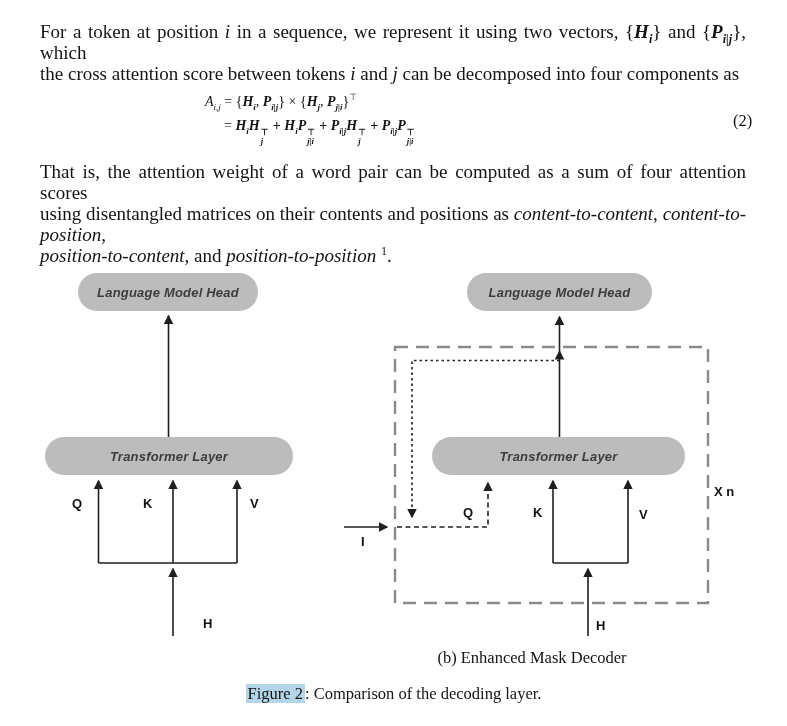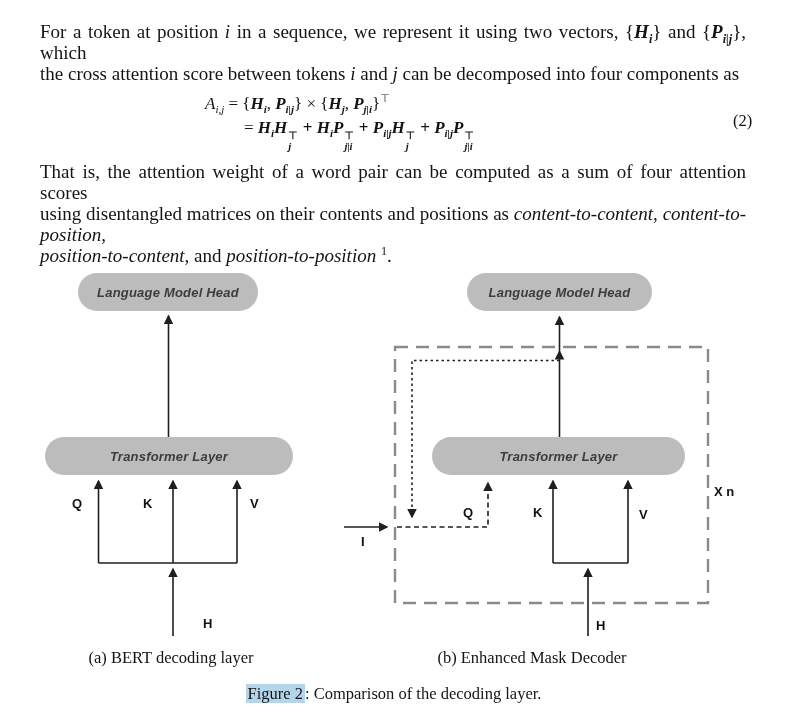--- a/index.html
+++ b/index.html
@@ -6,21 +6,21 @@
     --box_fill:#bcbcbc; --box_text:#3d3d3d; --line:#1f1f1f;
     --dashed_border:#8a8a8a; --highlight:#b5d5e9; --text:#141414; --page_bg:#ffffff;
   }
   html,body{margin:0;padding:0;}
   body{width:787px;height:726px;background:var(--page_bg);position:relative;overflow:hidden;}
   .page{position:absolute;inset:0;font-family:"Liberation Serif",serif;color:var(--text);}
   .para{position:absolute;left:40px;width:706px;font-size:19px;line-height:21px;}
   .pline{text-align:justify;text-align-last:justify;}
   .pline.lastline{text-align-last:auto;}
   sub,sup{font-size:64%;line-height:0;}
-  .eqline{position:absolute;font-size:17px;white-space:nowrap;}
+  .eqline{position:absolute;font-size:14px;white-space:nowrap;}
   .eqnum{position:absolute;left:733px;top:111px;font-size:16.5px;}
   .ss{display:inline-flex;flex-direction:column;align-items:flex-start;vertical-align:-0.55em;
       font-size:62%;line-height:1.05;margin:0 1px;}
   .ss span{display:block;}
   svg.diagram{position:absolute;left:0;top:0;width:787px;height:726px;}
   .ln{stroke:var(--line);stroke-width:1.6;fill:none;}
   .ahead{fill:var(--line);stroke:none;}
   .dash-outer{stroke:var(--dashed_border);stroke-width:2.4;stroke-dasharray:13 8;fill:none;}
   .dot{stroke-dasharray:2.5 3;}
   .dash{stroke-dasharray:5 3.5;}
@@ -37,21 +37,21 @@
 <body>
 
 <div class="page">
 
   <div class="para" style="top:21px">
     <div class="pline">For a token at position <i>i</i> in a sequence, we represent it using two vectors, {<b><i>H<sub>i</sub></i></b>} and {<b><i>P<sub>i|j</sub></i></b>}, which</div>
     <div class="pline lastline">the cross attention score between tokens <i>i</i> and <i>j</i> can be decomposed into four components as</div>
   </div>
 
   <div class="eqline" style="left:205px;top:94px"><i>A<sub>i,j</sub></i> = {<b><i>H<sub>i</sub></i></b>, <b><i>P<sub>i|j</sub></i></b>} × {<b><i>H<sub>j</sub></i></b>, <b><i>P<sub>j|i</sub></i></b>}<sup>⊤</sup></div>
-  <div class="eqline" style="left:244px;top:118px">= <b><i>H<sub>i</sub>H</i><span class="ss">
+  <div class="eqline" style="left:224px;top:118px">= <b><i>H<sub>i</sub>H</i><span class="ss">
           <span>⊤</span>
           <span><i>j</i></span>
         </span> + <i>H<sub>i</sub>P</i><span class="ss">
           <span>⊤</span>
           <span><i>j|i</i></span>
         </span> + <i>P<sub>i|j</sub>H</i><span class="ss">
           <span>⊤</span>
           <span><i>j</i></span>
         </span> + <i>P<sub>i|j</sub>P</i><span class="ss">
           <span>⊤</span>
@@ -90,21 +90,20 @@
     <line class="ln" x1="553" y1="563" x2="628" y2="563"></line>
     <line class="ln" x1="588" y1="636" x2="588" y2="569" marker-end="url(#ah)"></line>
   </svg>
 
   <div class="box" style="left:78px;top:273px;width:180px;height:38px">Language Model Head</div>
   <div class="box" style="left:45px;top:437px;width:248px;height:38px">Transformer Layer</div>
   <div class="dlabel" style="left:72px;top:496px">Q</div>
   <div class="dlabel" style="left:143px;top:496px">K</div>
   <div class="dlabel" style="left:250px;top:496px">V</div>
   <div class="dlabel" style="left:203px;top:616px">H</div>
-  <div class="subcap" style="left:171px;top:648px">(a) BERT decoding layer</div>
 
   <div class="box" style="left:467px;top:273px;width:185px;height:38px">Language Model Head</div>
   <div class="box" style="left:432px;top:437px;width:253px;height:38px">Transformer Layer</div>
   <div class="dlabel" style="left:463px;top:505px">Q</div>
   <div class="dlabel" style="left:533px;top:505px">K</div>
   <div class="dlabel" style="left:639px;top:507px">V</div>
   <div class="dlabel" style="left:596px;top:618px">H</div>
   <div class="dlabel" style="left:361px;top:534px">I</div>
   <div class="dlabel" style="left:714px;top:484px">X n</div>
   <div class="subcap" style="left:532px;top:648px">(b) Enhanced Mask Decoder</div>

